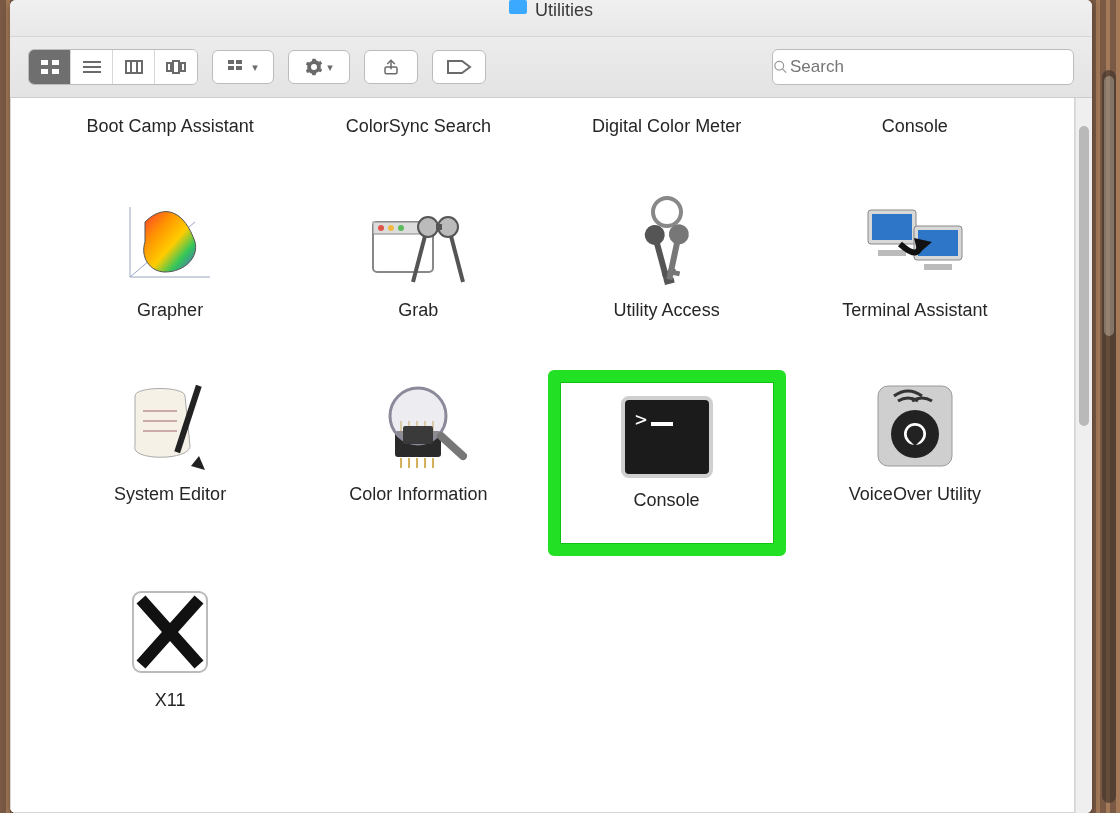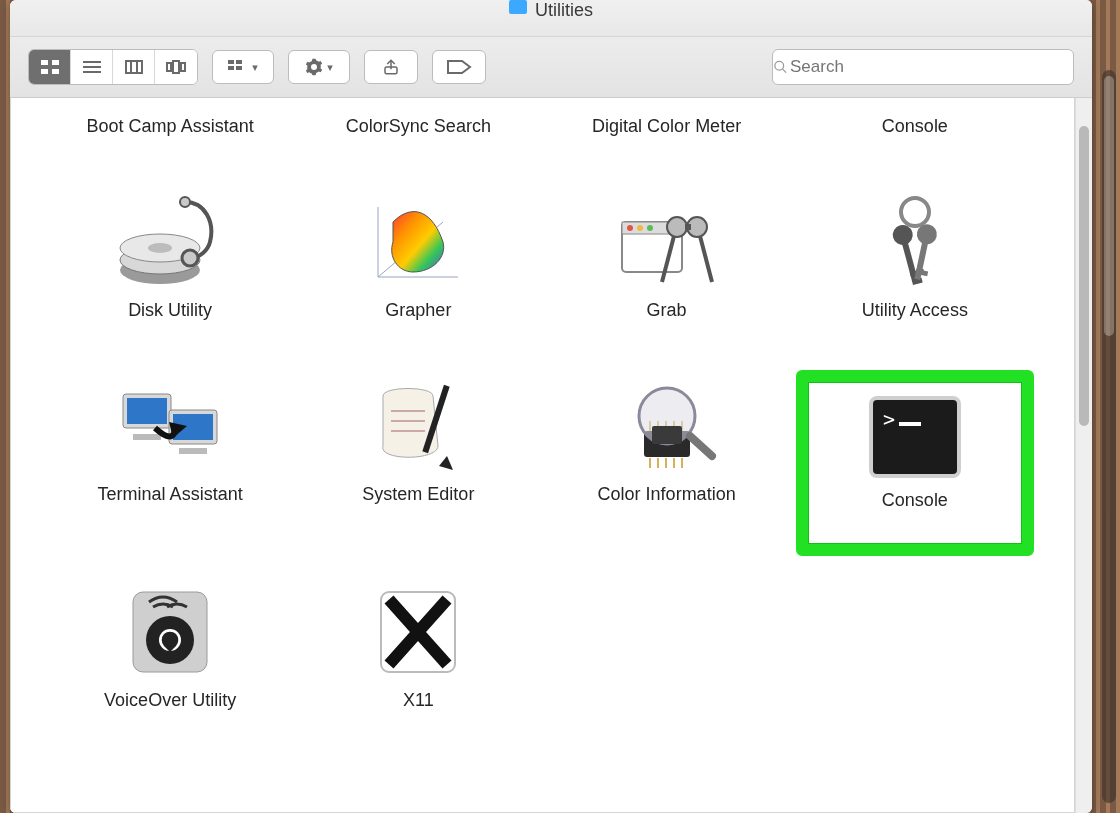--- a/index.html
+++ b/index.html
@@ -301,34 +301,20 @@
         </div>
         <div class="item headrow">
           <div class="icon-box"></div>
           <div class="label">Digital Color Meter</div>
         </div>
         <div class="item headrow">
           <div class="icon-box"></div>
           <div class="label">Console</div>
         </div>
 
-        <div class="item">
-          <div class="icon-box">
-            <svg width="110" height="100" viewBox="0 0 110 100">
-              <ellipse cx="45" cy="78" rx="40" ry="14" fill="#9a9a9a"></ellipse>
-              <ellipse cx="45" cy="68" rx="40" ry="14" fill="#d8d8d8" stroke="#777"></ellipse>
-              <ellipse cx="45" cy="56" rx="40" ry="14" fill="#e8e8e8" stroke="#888"></ellipse>
-              <ellipse cx="45" cy="56" rx="12" ry="5" fill="#bcbcbc"></ellipse>
-              <path d="M70 10 C90 10 100 30 95 50 C93 58 85 66 75 66" fill="none" stroke="#555" stroke-width="4"></path>
-              <circle cx="75" cy="66" r="8" fill="#c9c9c9" stroke="#555" stroke-width="3"></circle>
-              <circle cx="70" cy="10" r="5" fill="#c9c9c9" stroke="#555" stroke-width="2"></circle>
-            </svg>
-          </div>
-          <div class="label">Disk Utility</div>
-        </div>
 
         <div class="item">
           <div class="icon-box">
             <svg width="110" height="100" viewBox="0 0 110 100">
               <g stroke="#9aa4c2" stroke-width="1">
                 <line x1="15" y1="85" x2="95" y2="85"></line>
                 <line x1="15" y1="85" x2="15" y2="15"></line>
                 <line x1="15" y1="85" x2="80" y2="30"></line>
               </g>
               <path d="M30 30 C50 10 70 20 80 50 C84 65 70 80 50 80 C35 80 25 65 30 50 Z" fill="url(#g1)" stroke="#555"></path>

